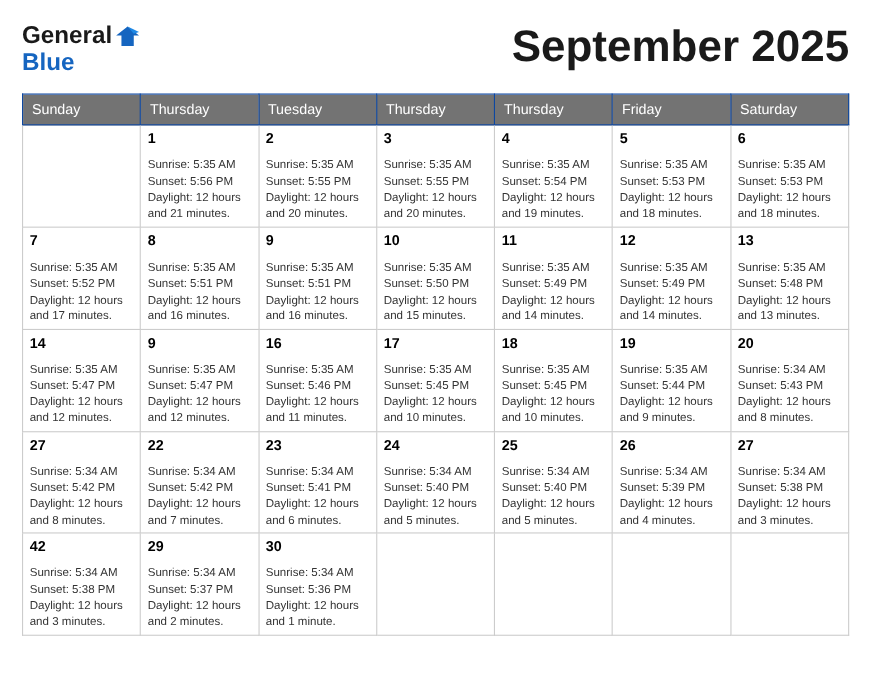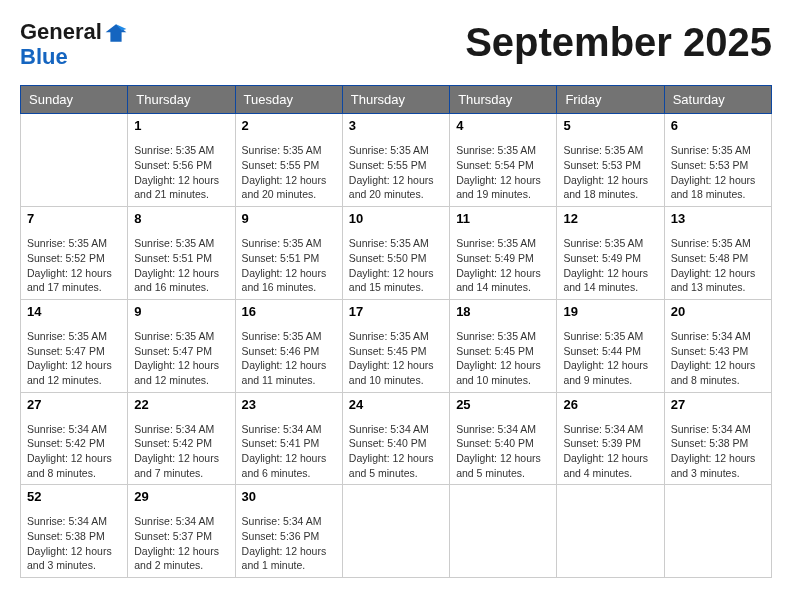--- a/index.html
+++ b/index.html
@@ -300,21 +300,21 @@
         <td>
           <span class="day-num">27</span>
           <div class="day-info" style="white-space: pre-line;">Sunrise: 5:34 AM
 Sunset: 5:38 PM
 Daylight: 12 hours
 and 3 minutes.</div>
         </td>
       </tr>
       <tr>
         <td>
-          <span class="day-num">52</span>
+          <span class="day-num">42</span>
           <div class="day-info" style="white-space: pre-line;">Sunrise: 5:34 AM
 Sunset: 5:38 PM
 Daylight: 12 hours
 and 3 minutes.</div>
         </td>
         <td>
           <span class="day-num">29</span>
           <div class="day-info" style="white-space: pre-line;">Sunrise: 5:34 AM
 Sunset: 5:37 PM
 Daylight: 12 hours

